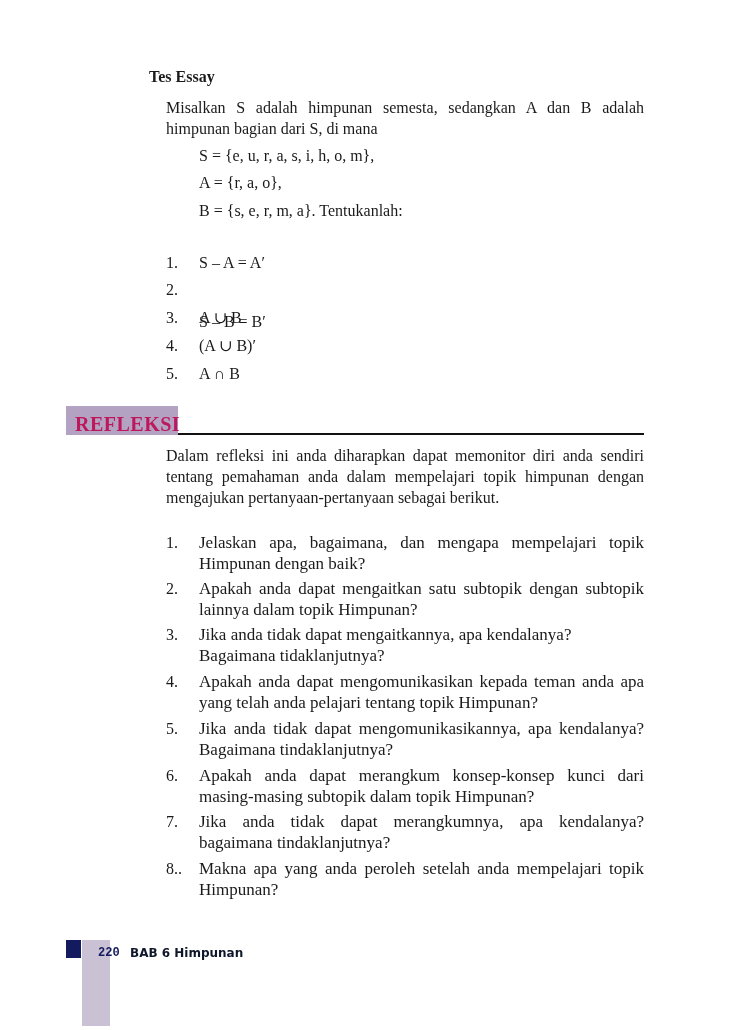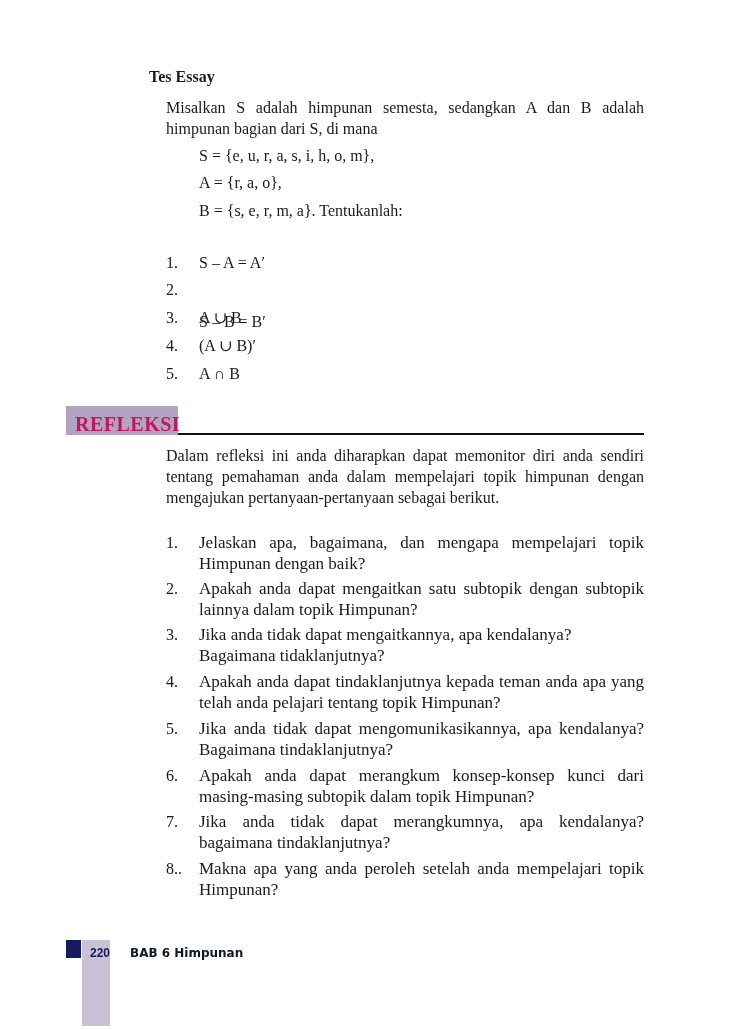--- a/index.html
+++ b/index.html
@@ -9,21 +9,21 @@
   .heading { left: 149px; top: 68px; font-size: 16px; font-weight: bold; }
   .para { left: 166px; width: 478px; font-size: 16px; line-height: 21px; text-align: justify; }
   .set-line { left: 199px; font-size: 16px; line-height: 21px; white-space: nowrap; }
   .num { left: 166px; font-size: 16px; line-height: 21px; }
   .qtext { left: 199px; width: 445px; font-size: 17px; line-height: 21px; text-align: justify; }
   .refl-box { left: 66px; top: 406px; width: 112px; height: 29px; background: #b3a2c1; }
   .refl-label { left: 75px; top: 413px; font-size: 20px; font-weight: bold; letter-spacing: 0.5px; color: #be185d; }
   .refl-line { left: 178px; top: 433px; width: 466px; height: 1.5px; background: #111; }
   .footer-square { left: 66px; top: 940px; width: 15px; height: 18px; background: #141a5e; }
   .footer-bar { left: 82px; top: 940px; width: 28px; height: 86px; background: #cbc1d4; }
-  .footer-page { left: 90px; top: 946px; font-family: Liberation Sans, sans-serif; font-size: 12px; font-weight: bold; color: #141a5e; }
+  .footer-page { left: 98px; top: 946px; font-family: Liberation Mono, monospace; font-size: 12px; font-weight: bold; color: #141a5e; }
   .footer-chapter { left: 130px; top: 946px; font-family: "DejaVu Sans", "Liberation Sans", sans-serif; font-size: 12px; font-weight: bold; color: #0f172a; }
 </style>
 </head>
 <body>
 
 <div class="abs heading">Tes Essay</div>
 <div class="abs para" style="top:97px;">Misalkan S adalah himpunan semesta, sedangkan A dan B adalah himpunan bagian dari S, di mana</div>
 
 <div class="abs set-line" style="top:145px;text-align:center;">S = {e, u, r, a, s, i, h, o, m},</div>
 <div class="abs set-line" style="top:172px;">A = {r, a, o},</div>
@@ -56,21 +56,21 @@
   <div class="abs num" style="top:532px;">1.</div>
   <div class="abs qtext" style="top:532px;">Jelaskan apa, bagaimana, dan mengapa mempelajari topik Himpunan dengan baik?</div>
 
   <div class="abs num" style="top:578px;">2.</div>
   <div class="abs qtext" style="top:578px;">Apakah anda dapat mengaitkan satu subtopik dengan subtopik lainnya dalam topik Himpunan?</div>
 
   <div class="abs num" style="top:624px;">3.</div>
   <div class="abs qtext" style="top:624px; text-align:left;">Jika anda tidak dapat mengaitkannya,  apa kendalanya? Bagaimana tidaklanjutnya?</div>
 
   <div class="abs num" style="top:671px;">4.</div>
-  <div class="abs qtext" style="top:671px;">Apakah anda dapat tindaklanjutnya kepada teman anda apa yang telah anda pelajari tentang topik Himpunan?</div>
+  <div class="abs qtext" style="top:671px;">Apakah anda dapat mengomunikasikan kepada teman anda apa yang telah anda pelajari tentang topik Himpunan?</div>
 
   <div class="abs num" style="top:718px;">5.</div>
   <div class="abs qtext" style="top:718px;">Jika anda tidak dapat mengomunikasikannya, apa kendalanya? Bagaimana tindaklanjutnya?</div>
 
   <div class="abs num" style="top:765px;">6.</div>
   <div class="abs qtext" style="top:765px;">Apakah anda dapat merangkum konsep-konsep kunci dari masing-masing subtopik dalam topik Himpunan?</div>
 
   <div class="abs num" style="top:811px;">7.</div>
   <div class="abs qtext" style="top:811px;">Jika anda tidak dapat merangkumnya, apa kendalanya? bagaimana tindaklanjutnya?</div>
 

